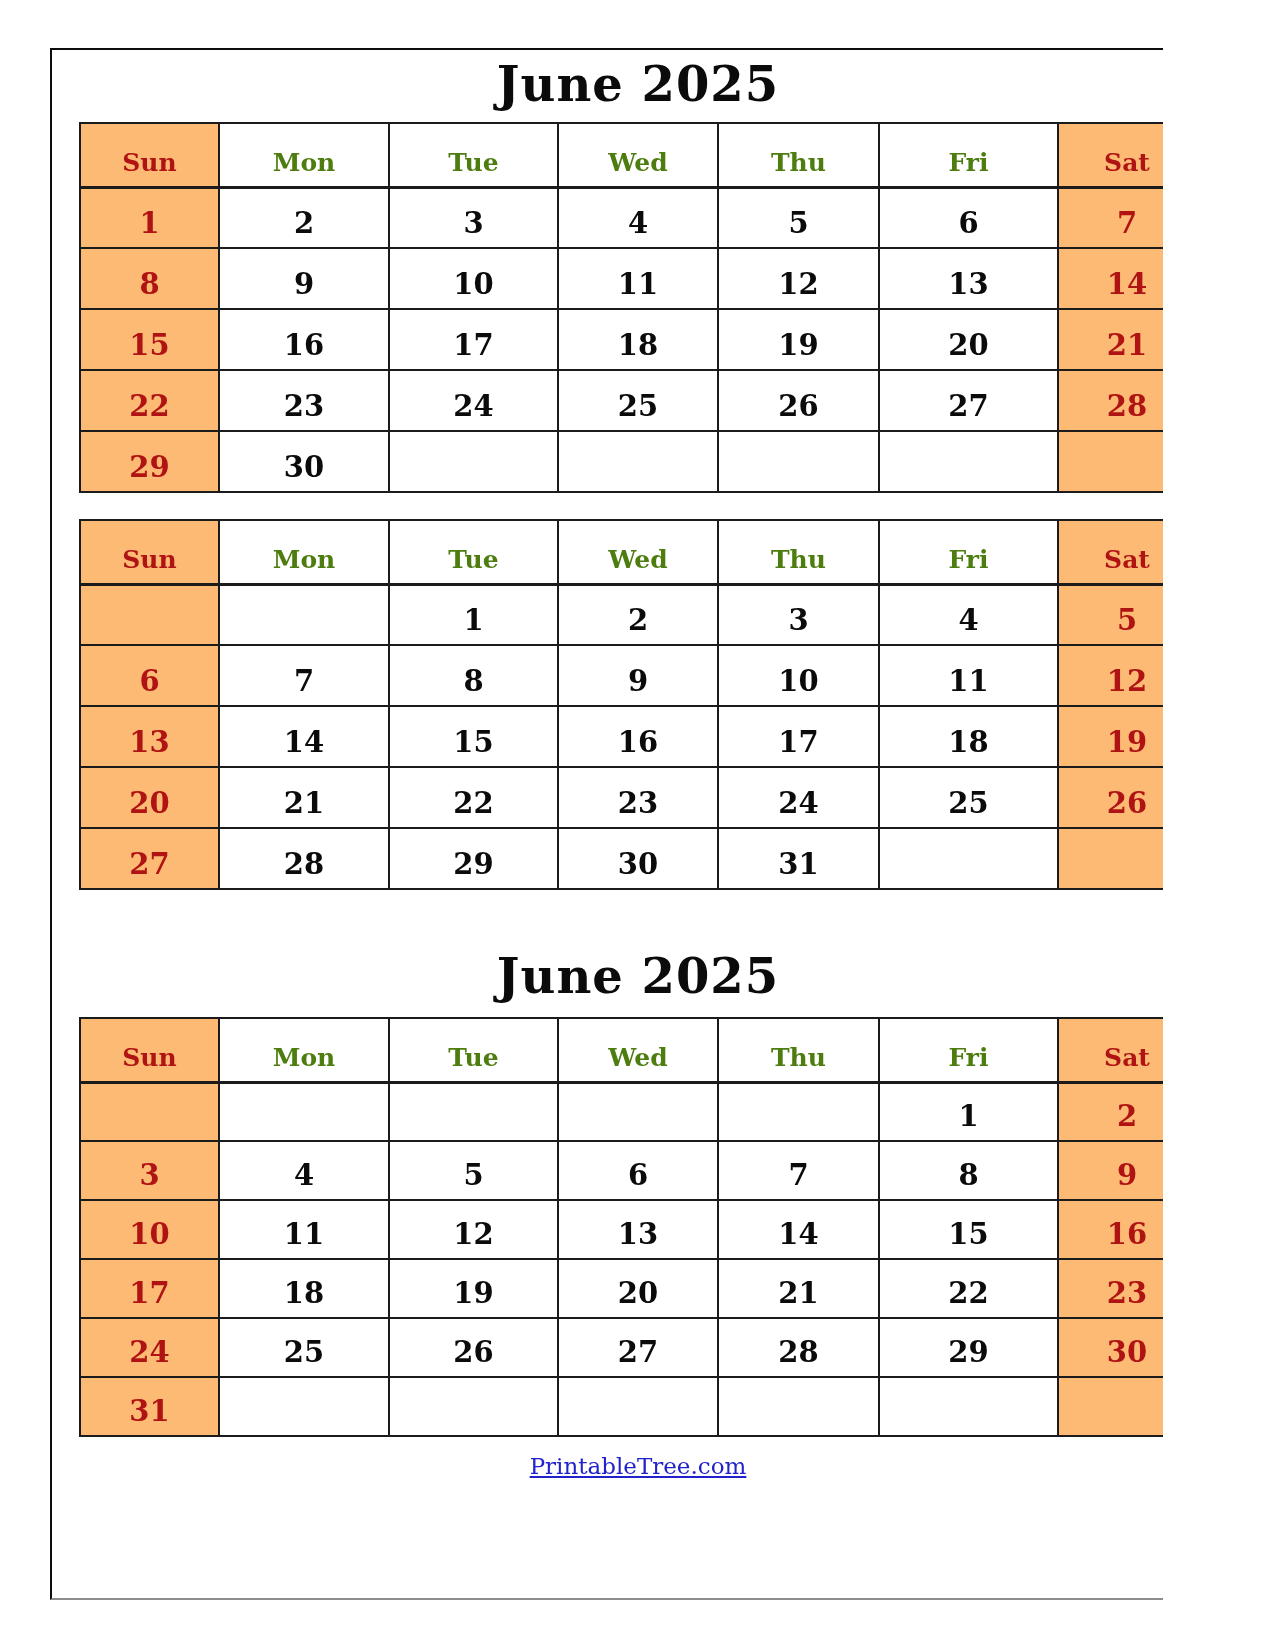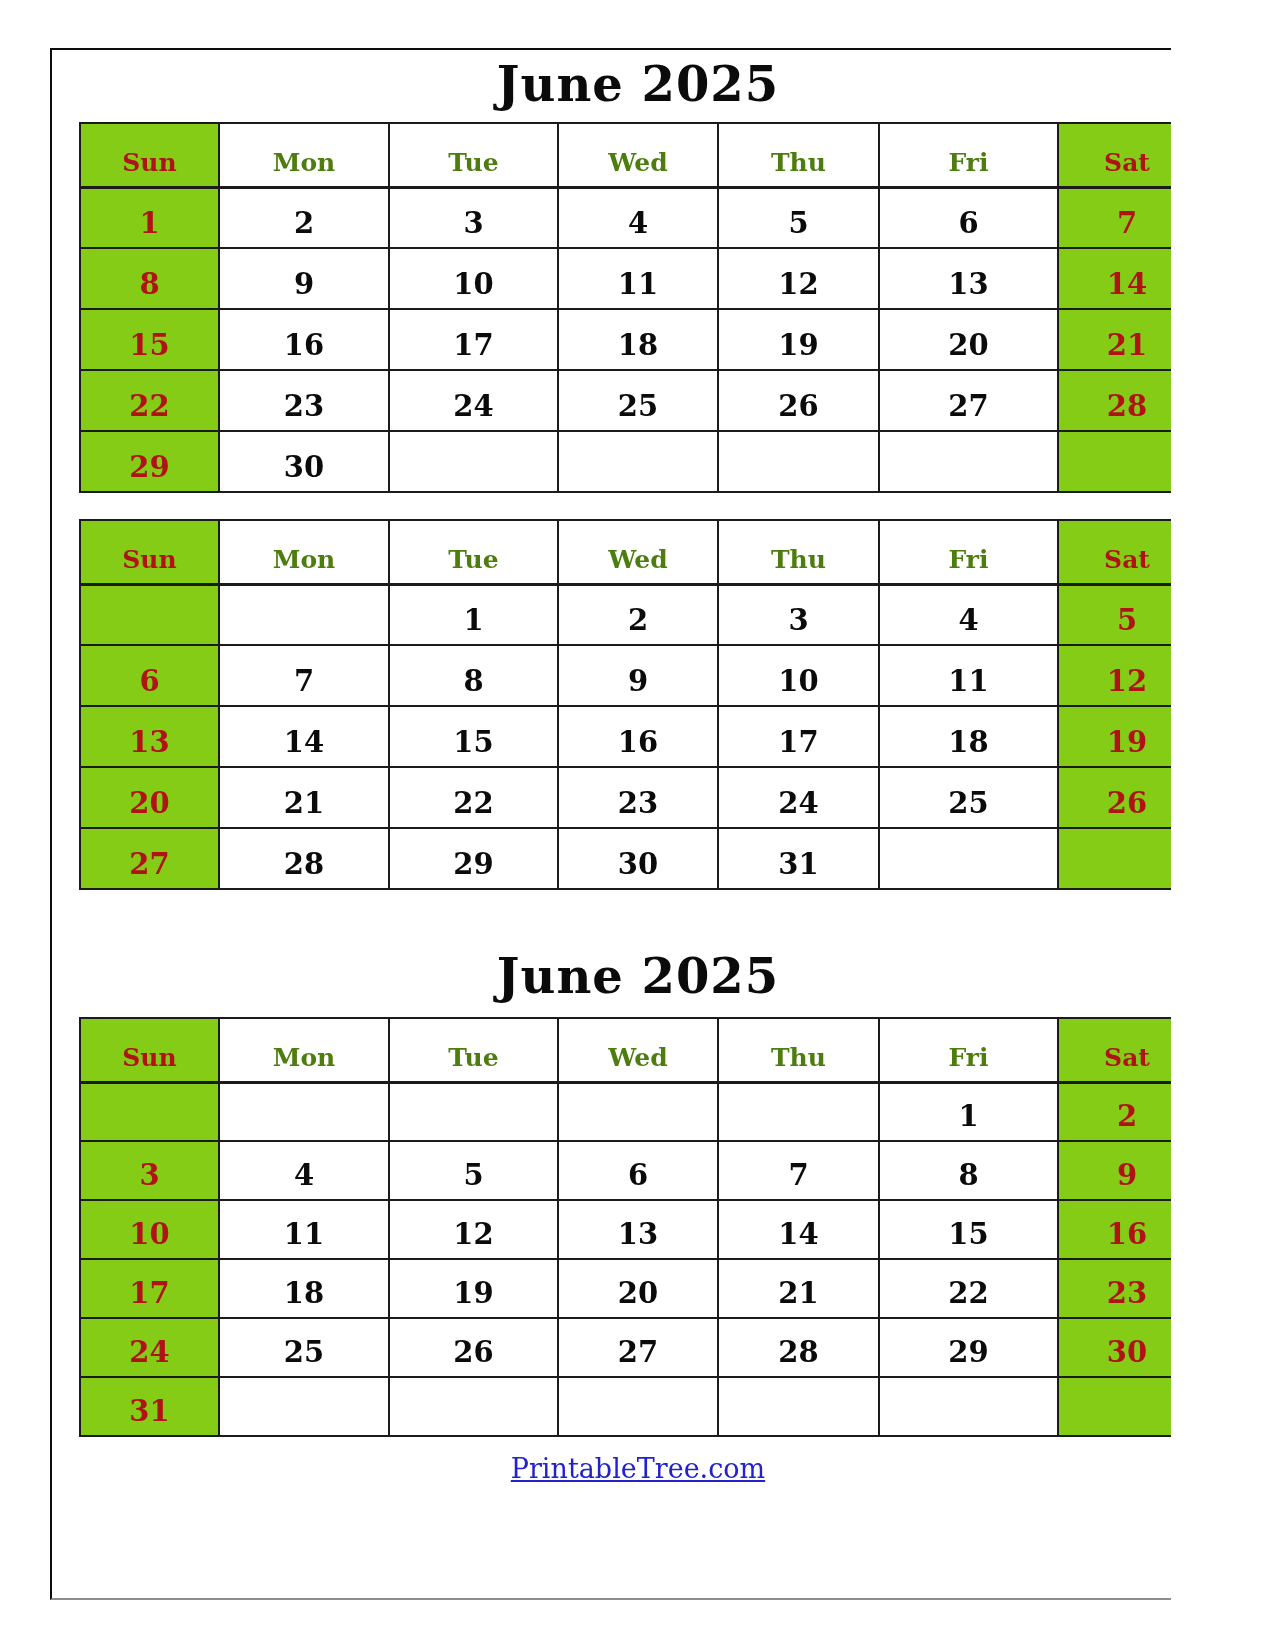--- a/index.html
+++ b/index.html
@@ -3,21 +3,20 @@
 <meta charset="utf-8">
 <style>
   html, body { margin: 0; padding: 0; background: #ffffff; }
   .page {
     position: relative;
     width: 1163px;
     height: 1650px;
     background: #ffffff;
     font-family: "DejaVu Serif", serif;
     overflow: hidden;
-    padding-left: 8px;
   }
   .frame {
     position: absolute;
     left: 50px;
     top: 48px;
     width: 1176px;
     height: 1552px;
     box-sizing: border-box;
     border: 2px solid;
     border-color: #0d0d0d #8d8d8d #8d8d8d #0d0d0d;
@@ -66,30 +65,30 @@
   }
   table.cal tbody td {
     height: 61px;
     font-size: 29px;
     font-weight: bold;
     color: #0b0b0b;
     padding: 0 0 7px 0;
     background: #ffffff;
   }
   .m2 table.cal tbody td { height: 59px; }
-  table.cal .weekend { background: #84cc16; }
+  table.cal .weekend { background: #fdba74; }
   table.cal th.weekend, table.cal td.weekend { color: #b01313; }
 
   .footer {
     text-align: center;
     margin-top: 16px;
   }
   .site-link {
     font-family: "DejaVu Serif", serif;
-    font-size: 27px;
+    font-size: 23px;
     color: #2222cc;
     text-decoration: underline;
     cursor: pointer;
   }
 </style>
 </head>
 <body>
 
 <div class="page">
   <div class="frame">

